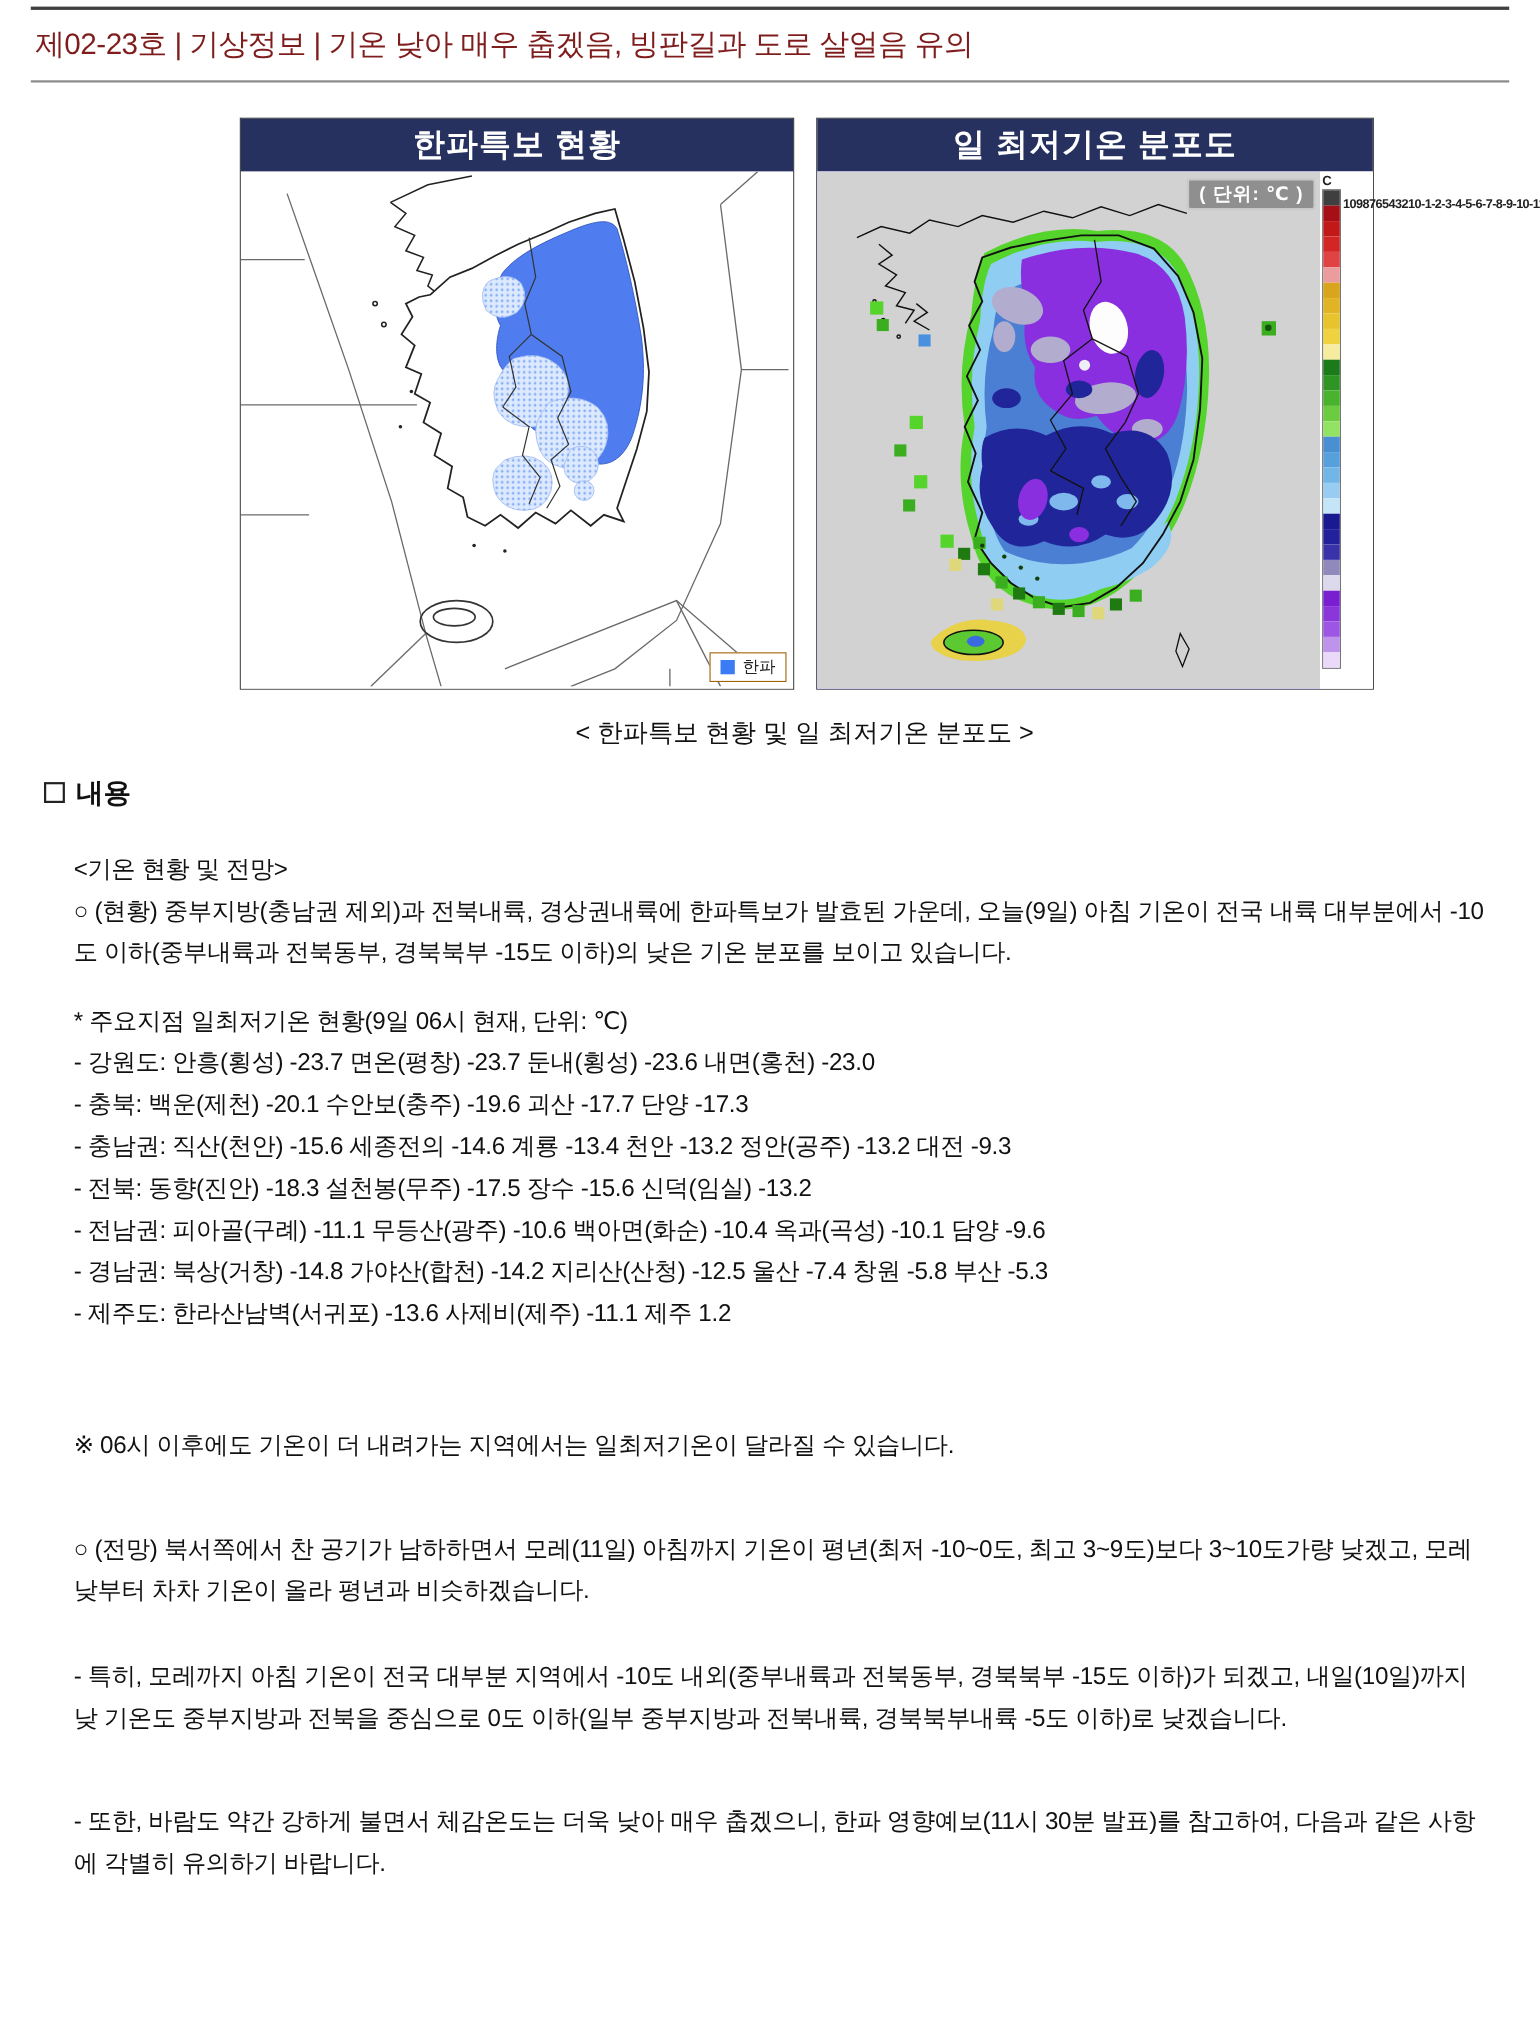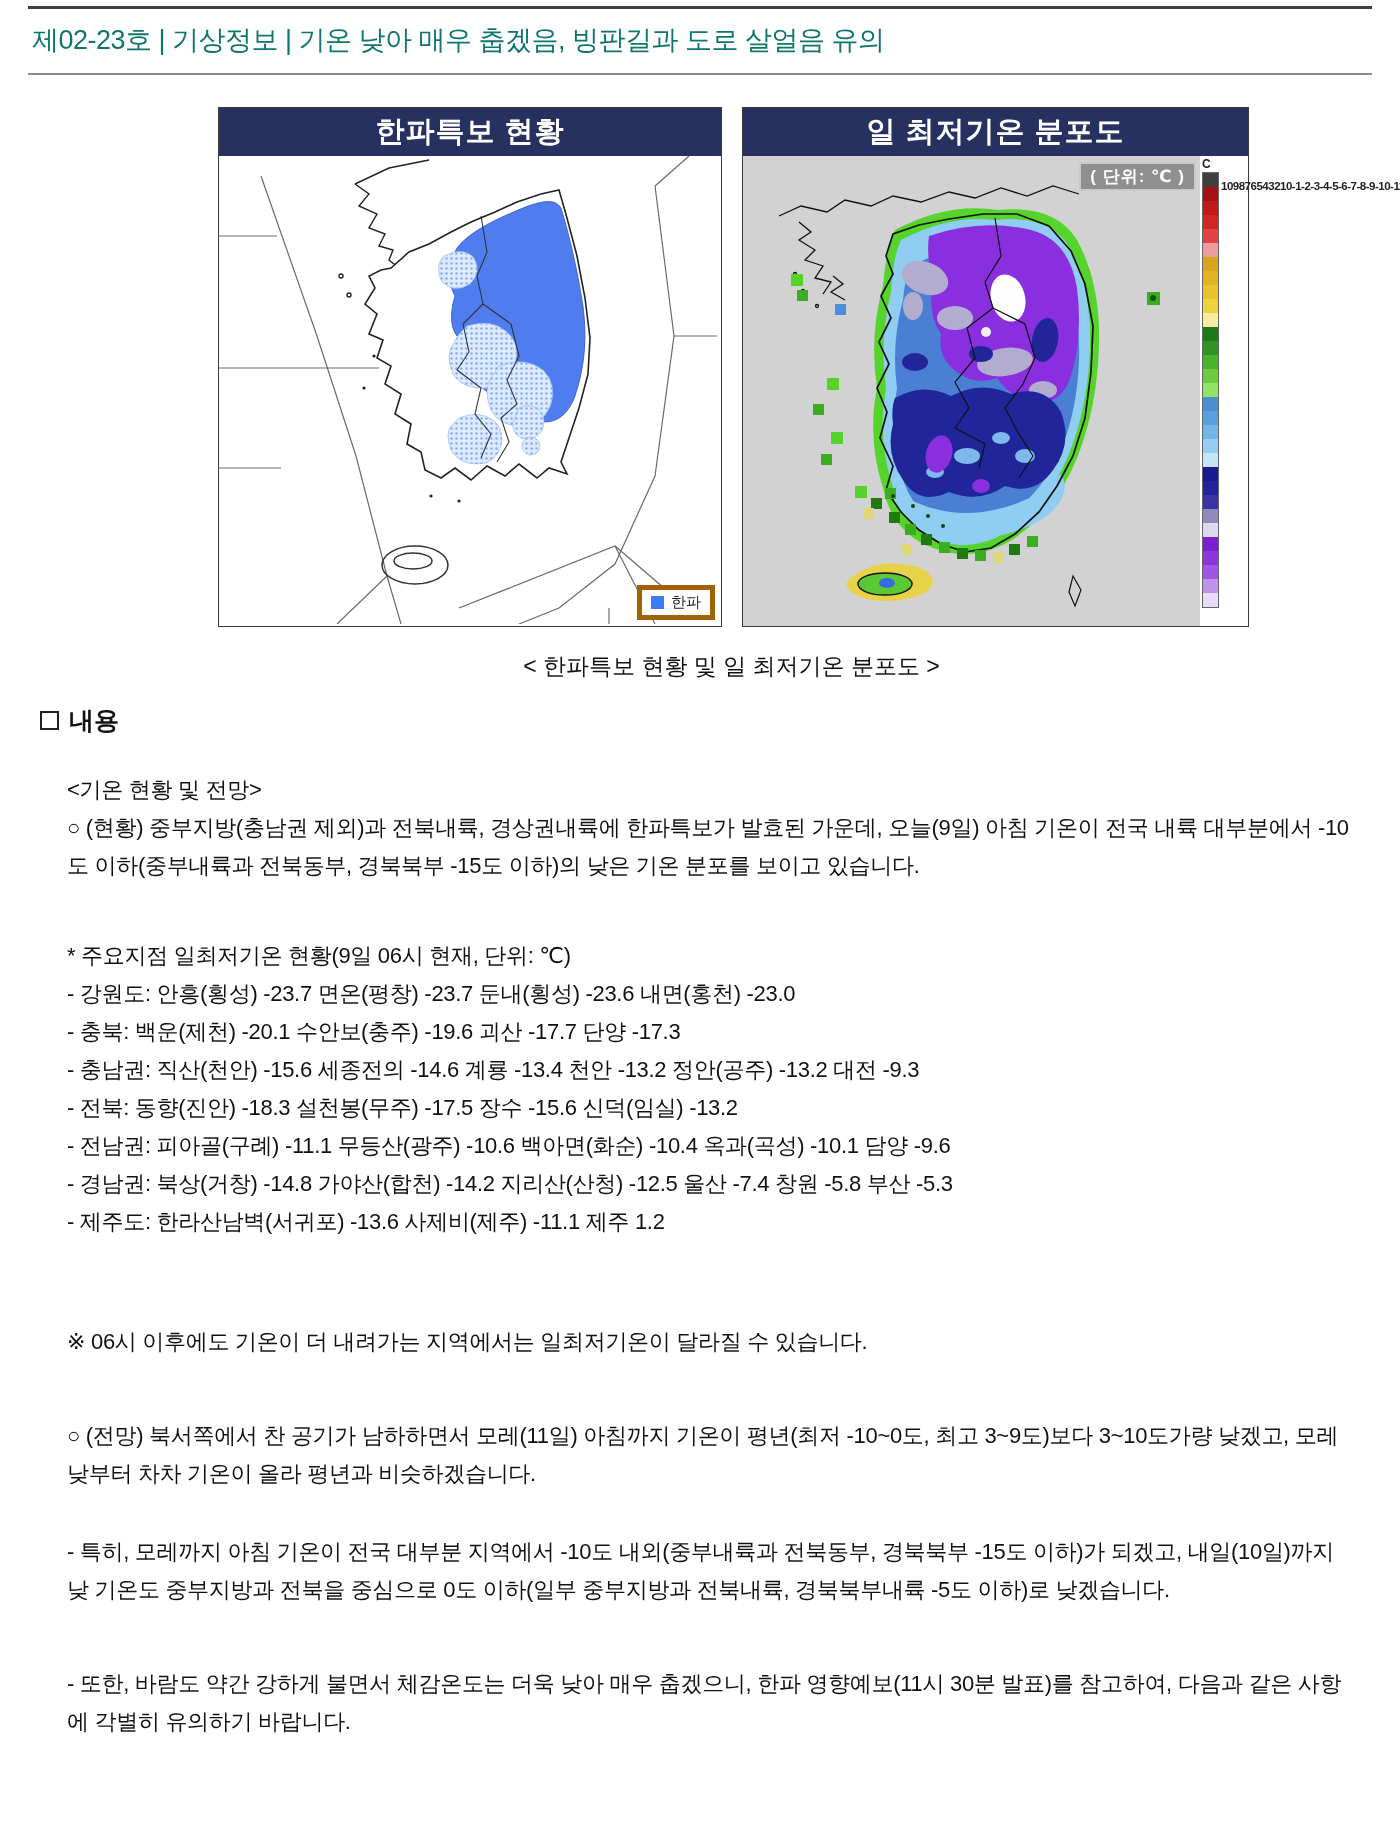--- a/index.html
+++ b/index.html
@@ -9,58 +9,58 @@
     overflow:hidden;position:relative;
   }
   
   .titlebar{
     margin:6px 28px 0 28px;
     border-top:3px solid #3f3f3f;
     border-bottom:2px solid #8a8a8a;
     padding:13px 0 15px 4px;
   }
   .titlebar h1{
-    margin:0;font-size:27px;font-weight:500;color:#0f766e;letter-spacing:-0.5px;
+    margin:0;font-size:27px;font-weight:500;color:#7f1d1d;letter-spacing:-0.5px;
   }
   
   .maps-row{margin:32px 0 0 218px;display:flex;gap:20px;}
   .map-box{width:502px;border:1px solid #3a3a3a;background:#fff;}
   .map-box.right{width:505px;}
   .map-header{
     height:48px;background:#27315f;color:#fff;display:flex;align-items:center;justify-content:center;
     font-size:29px;font-weight:700;letter-spacing:1px;
   }
   .map-body{position:relative;height:470px;background:#fff;}
   .map-body.right{display:flex;background:#fff;}
   .gray-area{position:relative;width:457px;height:470px;background:#c4b5fd;overflow:hidden;}
   .unit-badge{
     position:absolute;top:6px;right:4px;background:#8f8f8f;color:#fff;border:2px solid #c9c9c9;
     font-size:17px;font-weight:700;padding:1px 9px;border-radius:3px;letter-spacing:1px;
   }
   .legend-box{
-    position:absolute;right:6px;bottom:6px;background:#fff;border:5px solid #a16207;
+    position:absolute;right:6px;bottom:6px;background:#fff;border:1px solid #a16207;
     display:flex;align-items:center;gap:7px;padding:3px 9px;font-size:15px;color:#222;
   }
   .legend-swatch{width:13px;height:13px;background:#3b7cf5;display:inline-block;}
   
   .cbar-col{width:48px;background:#fff;display:flex;flex-direction:column;align-items:flex-start;padding-top:2px;}
   .cbar-unit{font-size:12px;font-weight:700;color:#222;margin-left:2px;height:14px;line-height:12px;}
   .cbar-wrap{display:flex;}
   .cbar{display:flex;flex-direction:column;border:1px solid #666;margin-left:2px;}
   .cseg{width:15px;height:14px;}
   .cbar-ticks{display:flex;flex-direction:row;margin-left:2px;margin-top:7px;text-align:right;}
   .ctick{height:14px;line-height:14px;font-size:11.5px;font-weight:700;color:#222;letter-spacing:-0.5px;}
   
   .figure-caption{width:1027px;margin:24px 0 0 218px;text-align:center;font-size:23px;color:#111;}
   .content{margin:22px 40px 0 40px;}
   .content-heading{display:flex;align-items:center;gap:10px;font-size:25px;font-weight:700;color:#111;}
   .square-bullet{width:15px;height:15px;border:2.5px solid #222;display:inline-block;}
   .body-text{margin:34px 0 0 27px;font-size:22px;line-height:38px;letter-spacing:-0.3px;max-width:1320px;}
   .block{margin:0;}
-  .gap-md{margin-top:52px;}
+  .gap-md{margin-top:24px;}
   .gap-lg{margin-top:82px;}
   .gap-md2{margin-top:56px;}
   .gap-sm2{margin-top:40px;}
 </style>
 </head>
 <body>
 
 <div class="titlebar">
   <h1>제02-23호 | 기상정보 | 기온 낮아 매우 춥겠음, 빙판길과 도로 살얼음 유의</h1>
 </div>

